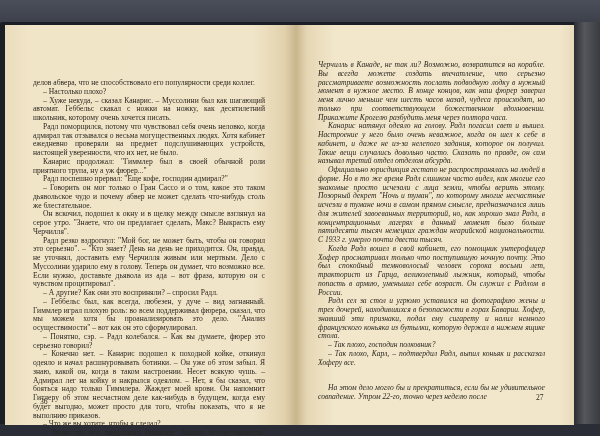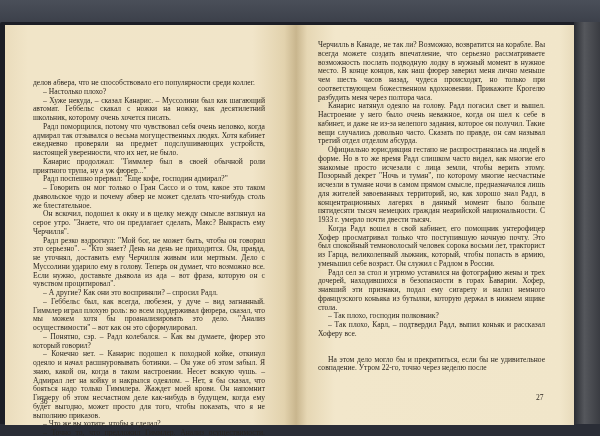--- a/index.html
+++ b/index.html
@@ -34,21 +34,21 @@
   }
   .page.right {
     left: 296px; width: 278px;
     background: linear-gradient(90deg, #c8b58d 0%, #e6d7b4 4%, #f2e7cb 14%, #f1e6ca 95%, #e8dbbc 100%);
   }
   .text {
     position: absolute; font-size: 7.6px; line-height: 8.75px; color: #2b2620;
     text-align: justify; hyphens: manual;
   }
   .page.left .text { left: 28px; top: 22px; width: 232px; margin-top: 32px; }
-  .page.right .text { left: 22px; top: 16px; width: 227px; }
+  .page.right .text { left: 22px; top: 36px; width: 227px; font-style: italic; }
   .text p { margin: 0; text-indent: 10px; }
   .text p.noindent { text-indent: 0; }
   .text p.gap { margin-top: 17px; }
   .pagenum {
     position: absolute; font-size: 7.6px; color: #2b2620;
   }
   .page.left .pagenum { left: 35px; top: 372px; }
   .page.right .pagenum { left: 240px; top: 368px; }
 </style>
 </head>
@@ -65,21 +65,21 @@
     <p>– Настолько плохо?</p>
     <p>– Хуже некуда, – сказал Канарис. – Муссолини был как шагающий автомат. Геббельс скакал с ножки на ножку, как десятилетний школьник, которому очень хочется писать.</p>
     <p>Радл поморщился, потому что чувствовал себя очень неловко, когда адмирал так отзывался о весьма могущественных людях. Хотя кабинет ежедневно проверяли на предмет подслушивающих устройств, настоящей уверенности, что их нет, не было.</p>
     <p>Канарис продолжал: "Гиммлер был в своей обычной роли приятного трупа, ну а уж фюрер..."</p>
     <p>Радл поспешно прервал: "Еще кофе, господин адмирал?"</p>
     <p>– Говорить он мог только о Гран Сассо и о том, какое это таком дьявольское чудо и почему абвер не может сделать что-нибудь столь же блестательное.</p>
     <p>Он вскочил, подошел к окну и в щелку между смысле взглянул на серое утро. "Знаете, что он предлагает сделать, Макс? Выкрасть ему Черчилля".</p>
     <p>Радл резко вздрогнул: "Мой бог, не может быть, чтобы он говорил это серьезно". – "Кто знает? День на день не приходится. Он, правда, не уточнял, доставить ему Черчилля живым или мертвым. Дело с Муссолини ударило ему в голову. Теперь он думает, что возможно все. Если нужно, доставьте дьявола из ада – вот фраза, которую он с чувством процитировал".</p>
     <p>– А другие? Как они это восприняли? – спросил Радл.</p>
     <p>– Геббельс был, как всегда, любезен, у дуче – вид загнанный. Гиммлер играл плохую роль: во всем поддерживал фюрера, сказал, что мы можем хотя бы проанализировать это дело. "Анализ осуществимости" – вот как он это сформулировал.</p>
-    <p>– Понятно, сэр. – Радл колебался. – Как вы думаете, фюрер это который говорил?</p>
+    <p>– Понятно, сэр. – Радл колебался. – Как вы думаете, фюрер это серьезно говорил?</p>
     <p>– Конечно нет. – Канарис подошел к походной койке, откинул одеяло и начал расшнуровывать ботинки. – Он уже об этом забыл. Я знаю, какой он, когда в таком настроении. Несет всякую чушь. – Адмирал лег на койку и накрылся одеялом. – Нет, я бы сказал, что бояться надо только Гиммлера. Жаждет моей крови. Он напомнит Гитлеру об этом несчастном деле как-нибудь в будущем, когда ему будет выгодно, может просто для того, чтобы показать, что я не выполнию приказов.</p>
     <p>– Что же вы хотите, чтобы я сделал?</p>
     <p>– Точно то, что предложил Гиммлер. Анализ осуществимости. Хороший, обстоятельный доклад, который бы создал впечатление, что мы старались изо всех сил. Например, сейчас</p>
   </div>
   <div class="pagenum">36</div>
 </div>
 
 <div class="page right">
   <div class="text">
     <p class="noindent">Черчилль в Канаде, не так ли? Возможно, возвратится на корабле. Вы всегда можете создать впечатление, что серьезно рассматриваете возможность послать подводную лодку в нужный момент в нужное место. В конце концов, как наш фюрер заверил меня лично меньше чем шесть часов назад, чудеса происходят, но только при соответствующем божественном вдохновении. Прикажите Крогелю разбудить меня через полтора часа.</p>

